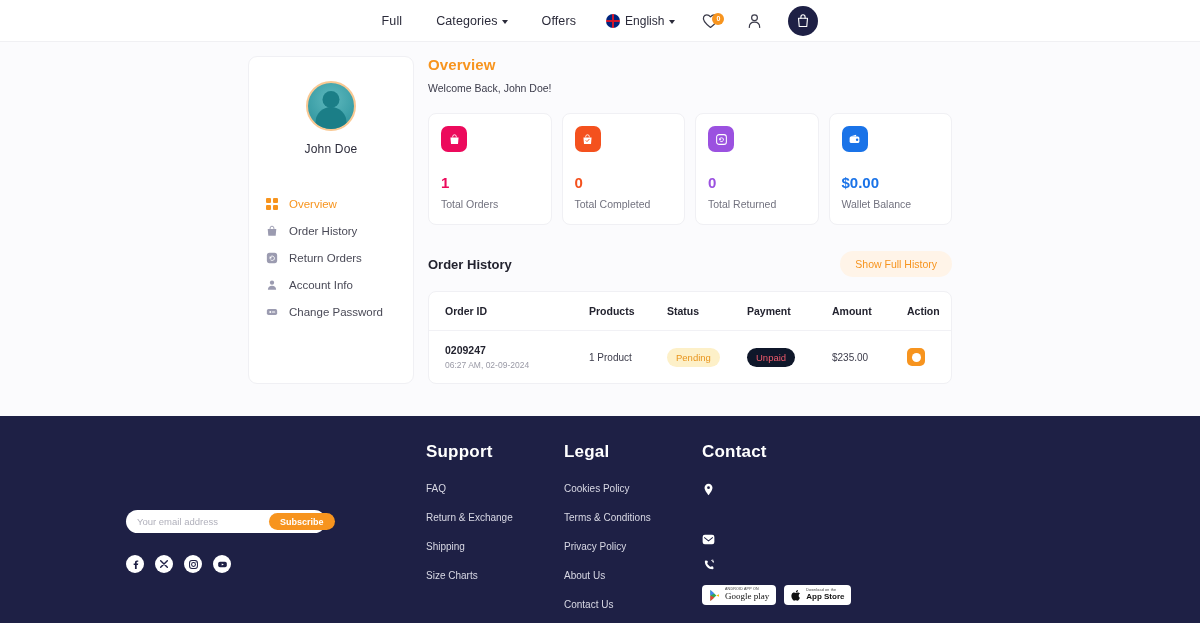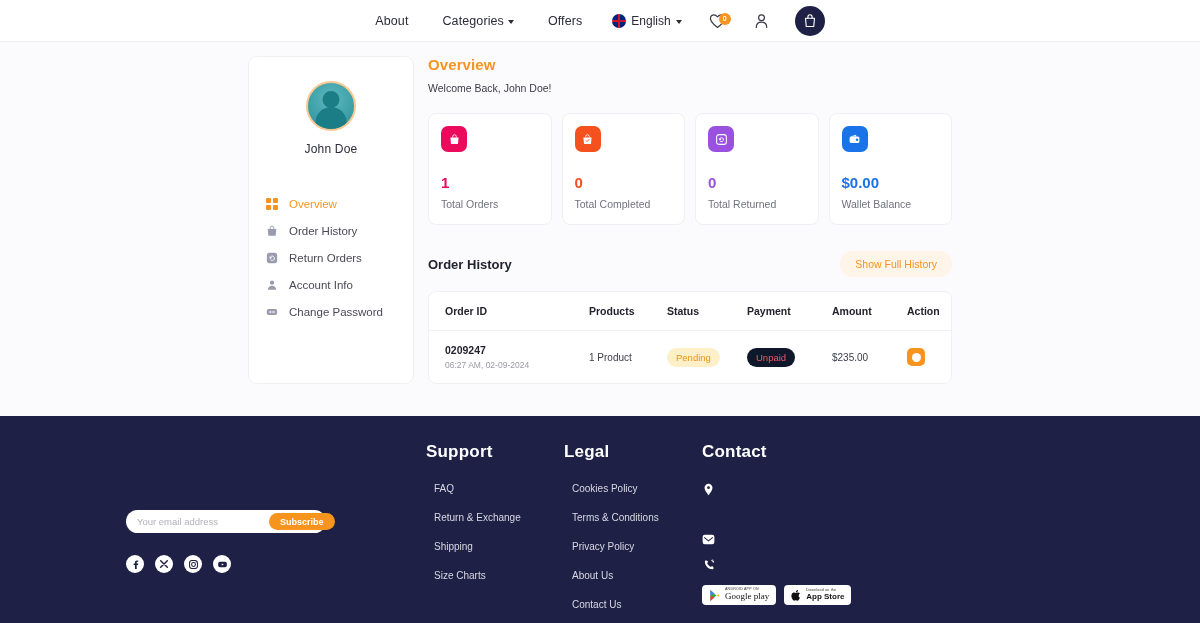--- a/index.html
+++ b/index.html
@@ -232,21 +232,21 @@
     cursor: pointer;
   }
   .f-col { width: 138px; }
   .f-col.contact { width: 200px; }
   .f-h {
     font-size: 17px; color: #fff; font-weight: bold;
     letter-spacing: .2px; margin-bottom: 21px;
   }
   .f-link {
     font-size: 10px; color: #d8d8e4;
-    margin-bottom: 18px; cursor: pointer; display: block; margin-left: 8px;
+    margin-bottom: 18px; cursor: pointer; display: block;
   }
   .c-ico {
     width: 13px; height: 13px; display: flex;
     align-items: center; justify-content: center;
     margin-bottom: 37px;
   }
   .c-ico.mail { margin-bottom: 12px; }
   .c-ico.phone { margin-bottom: 14px; }
   .stores { display: flex; gap: 8px; }
   .store {
@@ -258,21 +258,21 @@
   .st-top { font-size: 3.6px; color: #333; letter-spacing: .2px; display: block; }
   .st-main { font-size: 8px; color: #111; font-weight: bold; display: block; }
   .st-main.gp { font-family: "Liberation Serif", serif; font-weight: normal; font-size: 9px; }
 </style>
 </head>
 <body>
 
 <div class="header">
   <div class="nav-group">
     <div class="nav-link">
-      <span>About</span>
+      <span>Full</span>
     </div>
     <div class="nav-link">
       <span>Categories</span>
       <span class="chev"></span>
     </div>
     <div class="nav-link">
       <span>Offers</span>
     </div>
   </div>
 

